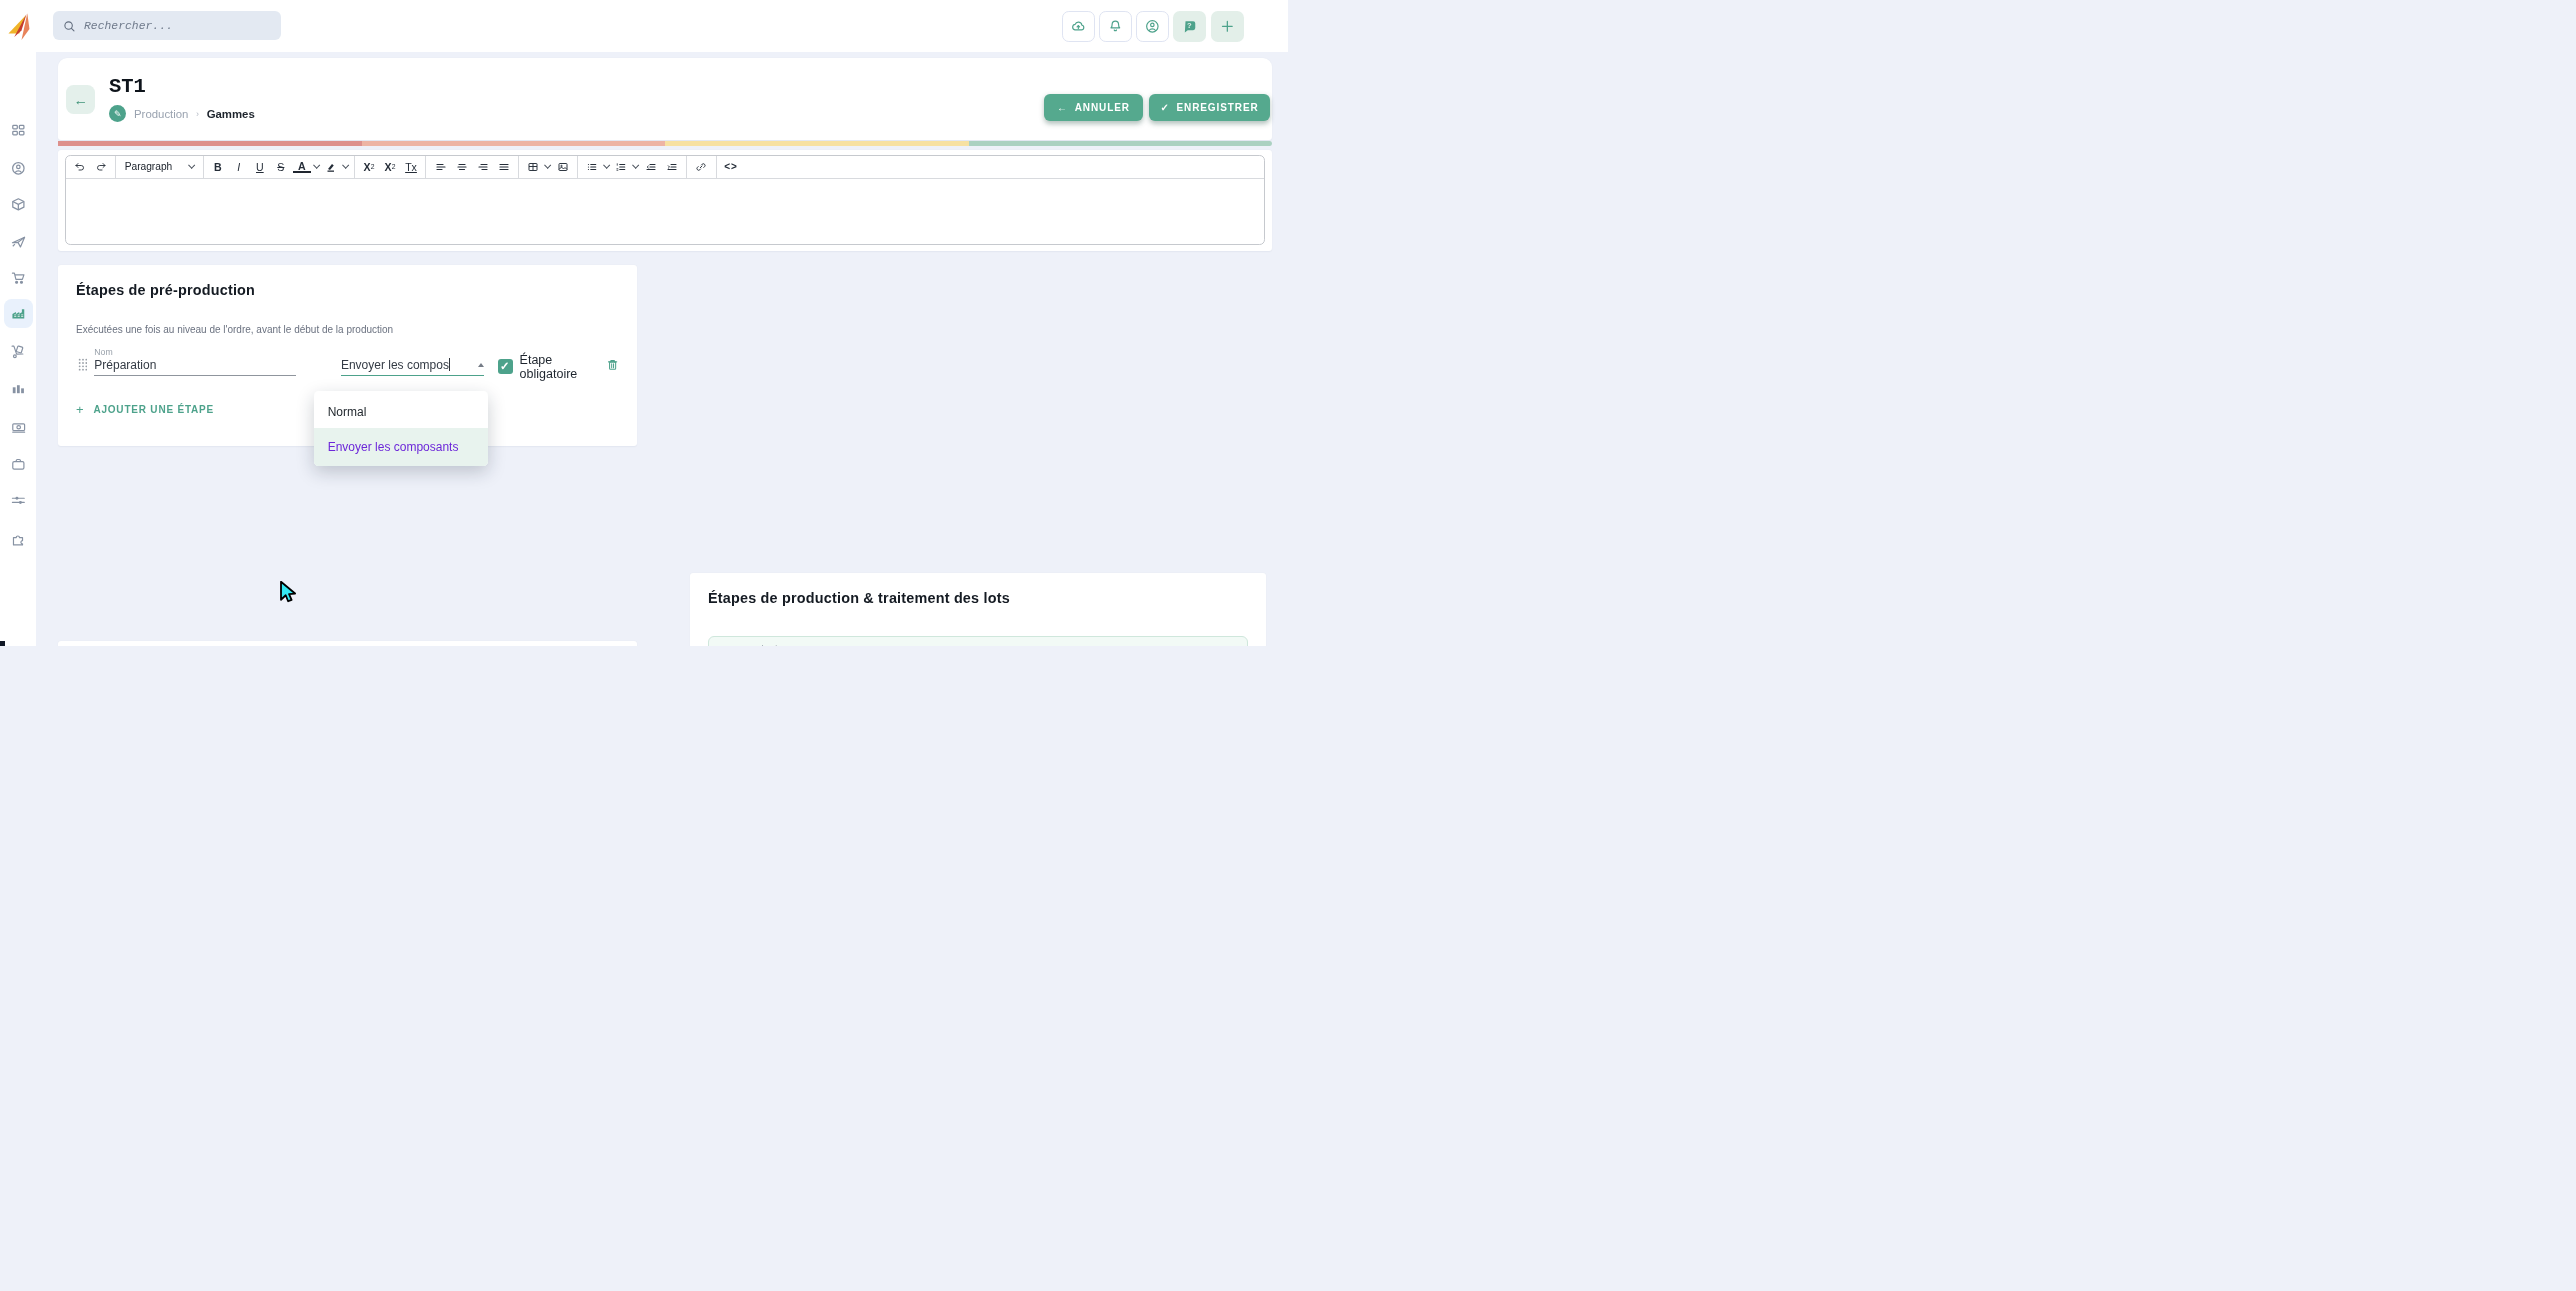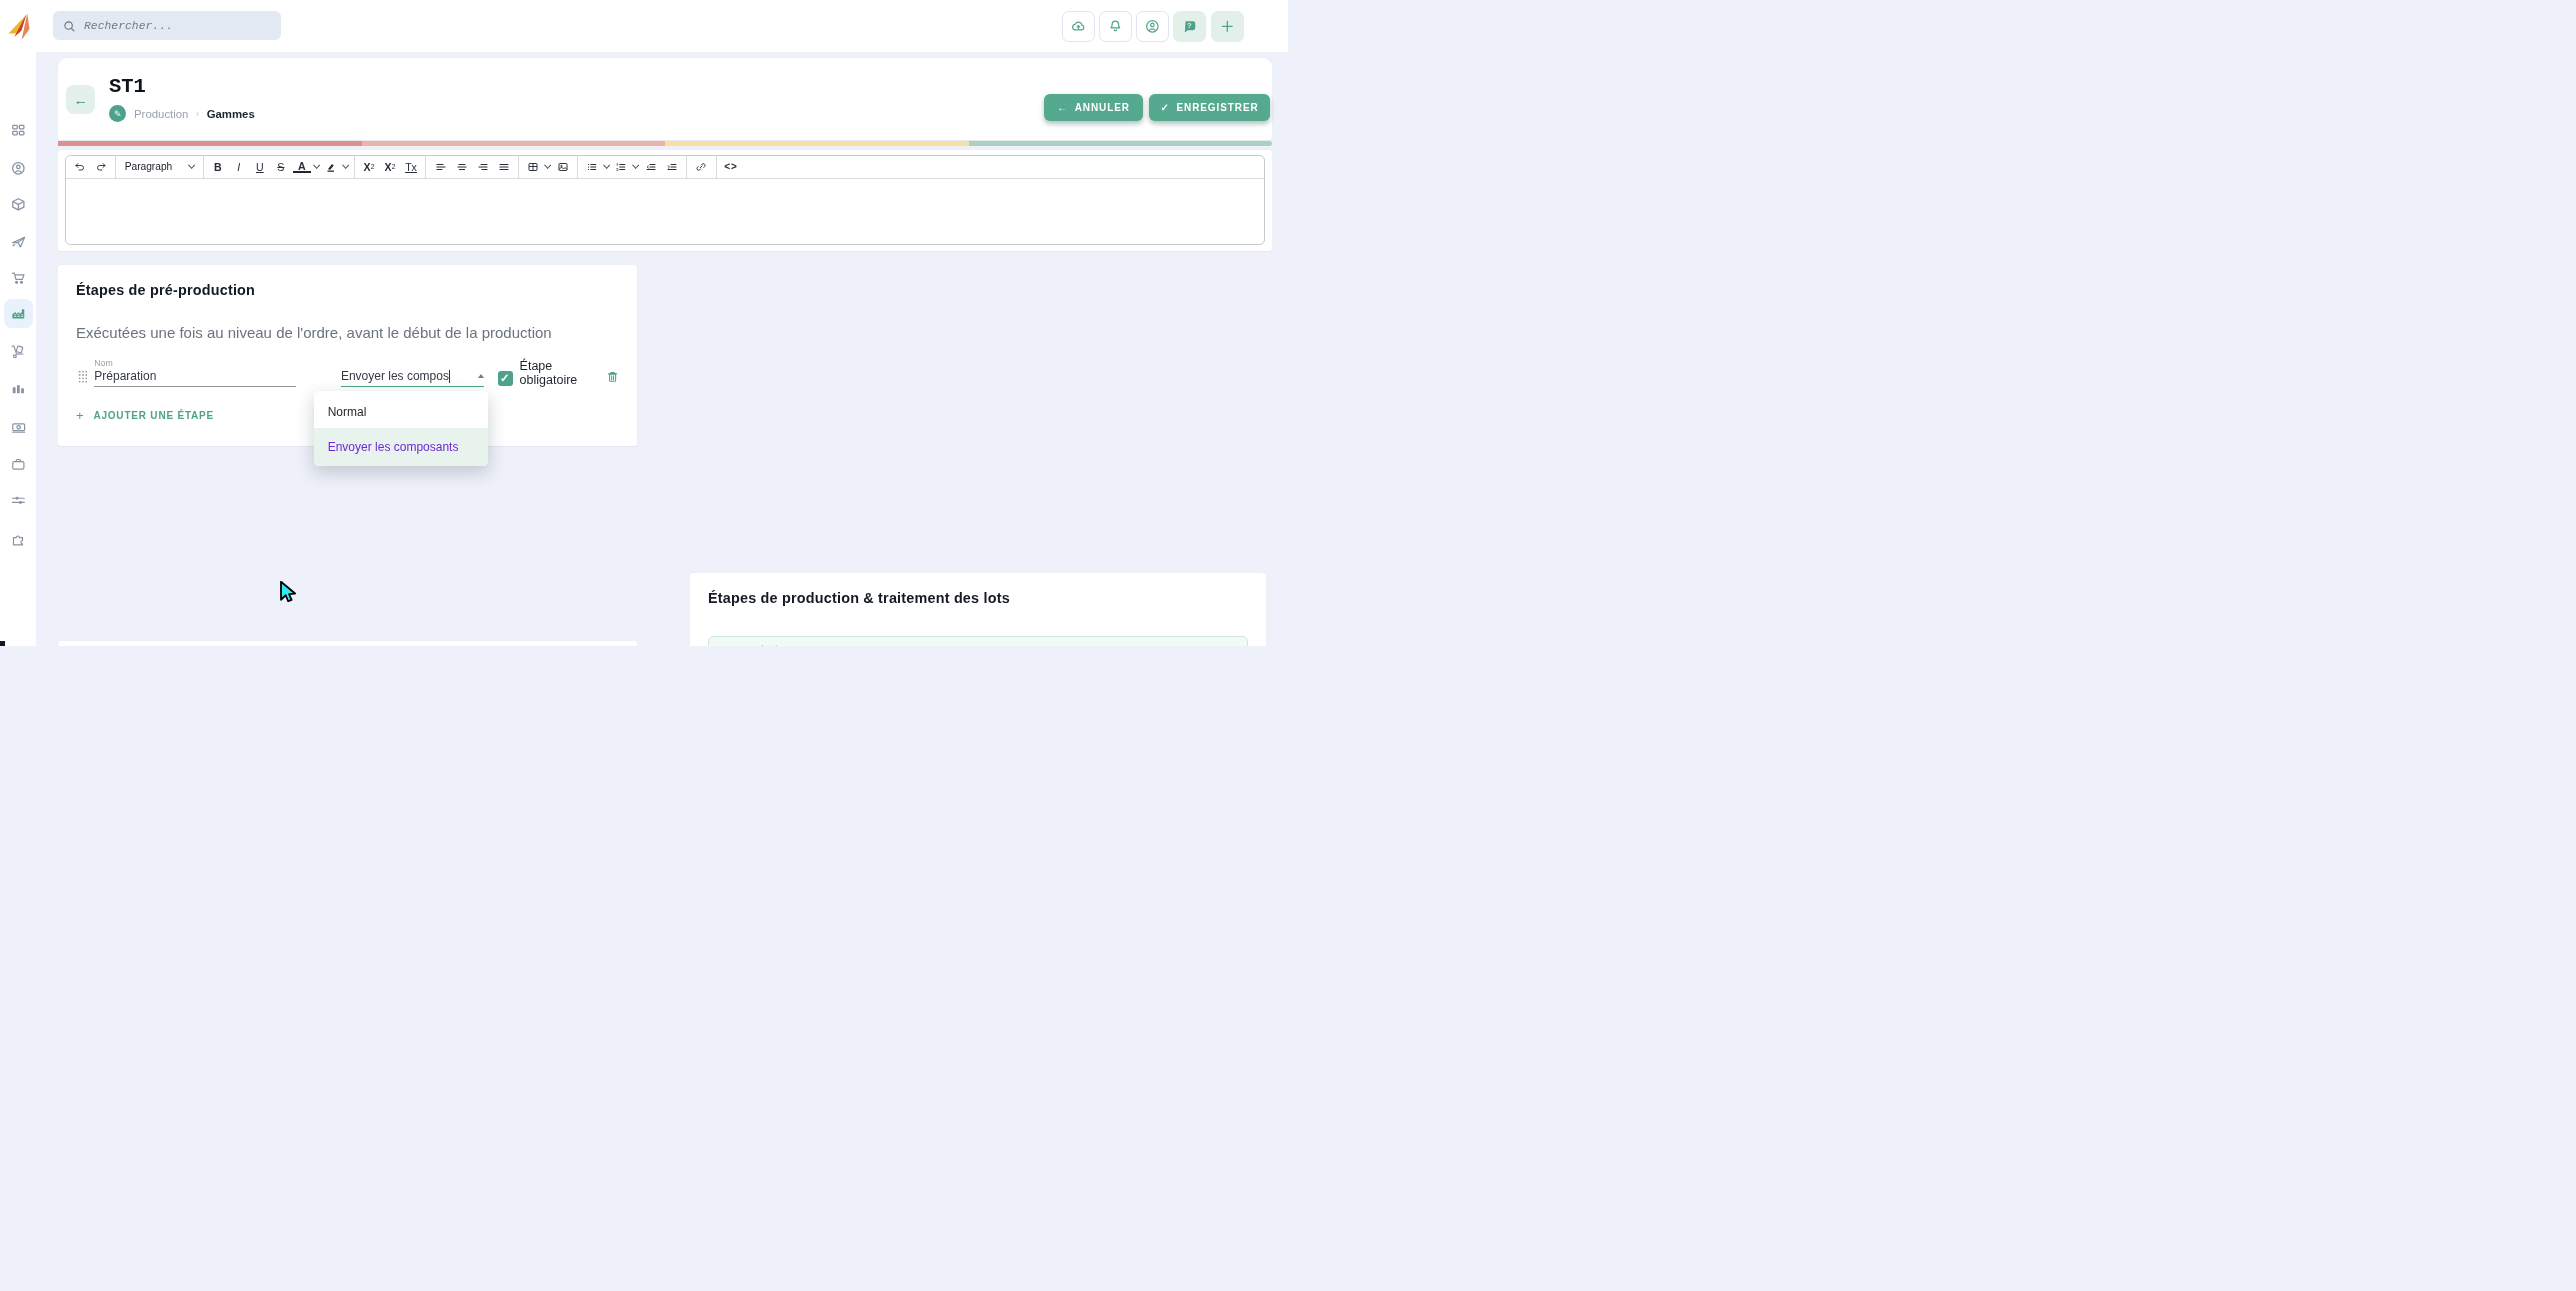--- a/index.html
+++ b/index.html
@@ -21,21 +21,21 @@
   
   .sidebar { position:absolute; left:0; top:52px; width:36px; height:594px; background:#fff; z-index:20; }
   .sbi { position:absolute; left:10px; width:16.7px; height:16.7px; color:#8792a3; }
   .sbi svg { width:16.7px; height:16.7px; }
   .sbi-active-bg { position:absolute; left:3.8px; width:29px; height:29px; background:#e9f1fc; border-radius:7.6px; }
   .sbi.active { color:#4da28b; }
 
   
   .card { position:absolute; background:#fff; border-radius:3px; box-shadow:0 0.8px 1.5px rgba(25,39,70,.05); }
   .card-title { font-size:14.4px; font-weight:800; color:#151b23; letter-spacing:0.2px; }
-  .muted { color:#6b7280; font-size:15px; }
+  .muted { color:#6b7280; font-size:10px; }
 
   
   .back-btn { position:absolute; left:8.3px; top:27px; width:29px; height:29px; border-radius:7.6px; background:#e4f0eb; color:#3f9378; font-size:14.4px; display:flex; align-items:center; justify-content:center; cursor:pointer; }
   .page-title { position:absolute; left:51px; top:16.7px; font-size:20.5px; font-weight:800; color:#0e141b;font-family:Liberation Mono, monospace; }
   .crumb { position:absolute; left:51px; top:47px; display:flex; align-items:center; gap:7.6px; font-size:11.4px; }
   .crumb .pin { width:17.4px; height:17.4px; border-radius:50%; background:#4da28b; color:#fff; font-size:9px; display:flex; align-items:center; justify-content:center; }
   .crumb .sec { color:#9aa3b0; }
   .crumb .sep { color:#b4bac4; font-size:9px; }
   .crumb .cur { color:#1d242c; font-weight:700; }
   .action-btn { position:absolute; top:36px; height:27px; border-radius:6px; background:#55a98e; color:#fff; font-weight:700; font-size:10px; letter-spacing:0.9px; display:flex; align-items:center; justify-content:center; gap:6.8px; box-shadow:0 2.3px 5.3px rgba(40,80,70,.35); cursor:pointer; }
@@ -53,21 +53,21 @@
   .tbi svg { width:12px; height:12px; }
   .tbi b { font-weight:800; }
   .chev { width:5.3px; height:5.3px; border-right:1.2px solid #454c57; border-bottom:1.2px solid #454c57; transform:rotate(45deg) translate(-0.8px,-0.8px); display:inline-block; }
   .para { font-size:10.2px; color:#20262f; padding:0 3px; display:flex; align-items:center; gap:16.7px; cursor:pointer; }
   .sup { font-size:6.8px; vertical-align:super; }
   .sub { font-size:6.8px; vertical-align:sub; }
 
   
   .pad { padding:16.7px 18px; position:relative; }
   .desc { margin-top:26px; }
-  .step-row { display:flex; align-items:flex-end; margin-top:18px; gap:0; }
+  .step-row { display:flex; align-items:center; margin-top:18px; gap:0; }
   .drag { width:10px; height:13px; color:#9aa0a8; margin:0 6.8px 4.6px 1.5px; flex:none; cursor:grab; }
   .fld { position:relative; border-bottom:0.8px solid #8f959d; padding-bottom:3px; }
   .fld .lab { position:absolute; top:-11.4px; left:0; font-size:8.7px; color:#98a0aa; }
   .fld .val { font-size:12px; color:#343b45; white-space:nowrap; overflow:hidden; }
   .select { display:flex; align-items:center; justify-content:space-between; cursor:pointer; }
   .caret-dn { width:0; height:0; border-left:3.8px solid transparent; border-right:3.8px solid transparent; border-top:4.6px solid #757c87; margin-left:6px; flex:none; }
   .caret-up { width:0; height:0; border-left:3.8px solid transparent; border-right:3.8px solid transparent; border-bottom:4.6px solid #757c87; margin-left:6px; flex:none; }
   .open-underline { border-bottom:1.5px solid #4da28b !important; }
   .caret-line { display:inline-block; width:0.8px; height:13px; background:#30353c; vertical-align:-2.3px; }
   .cb { width:15px; height:15px; border-radius:3px; flex:none; margin:0 6.8px 1.5px 13.7px; cursor:pointer; border:1.5px solid #7e858f; background:#fff; position:relative; }

